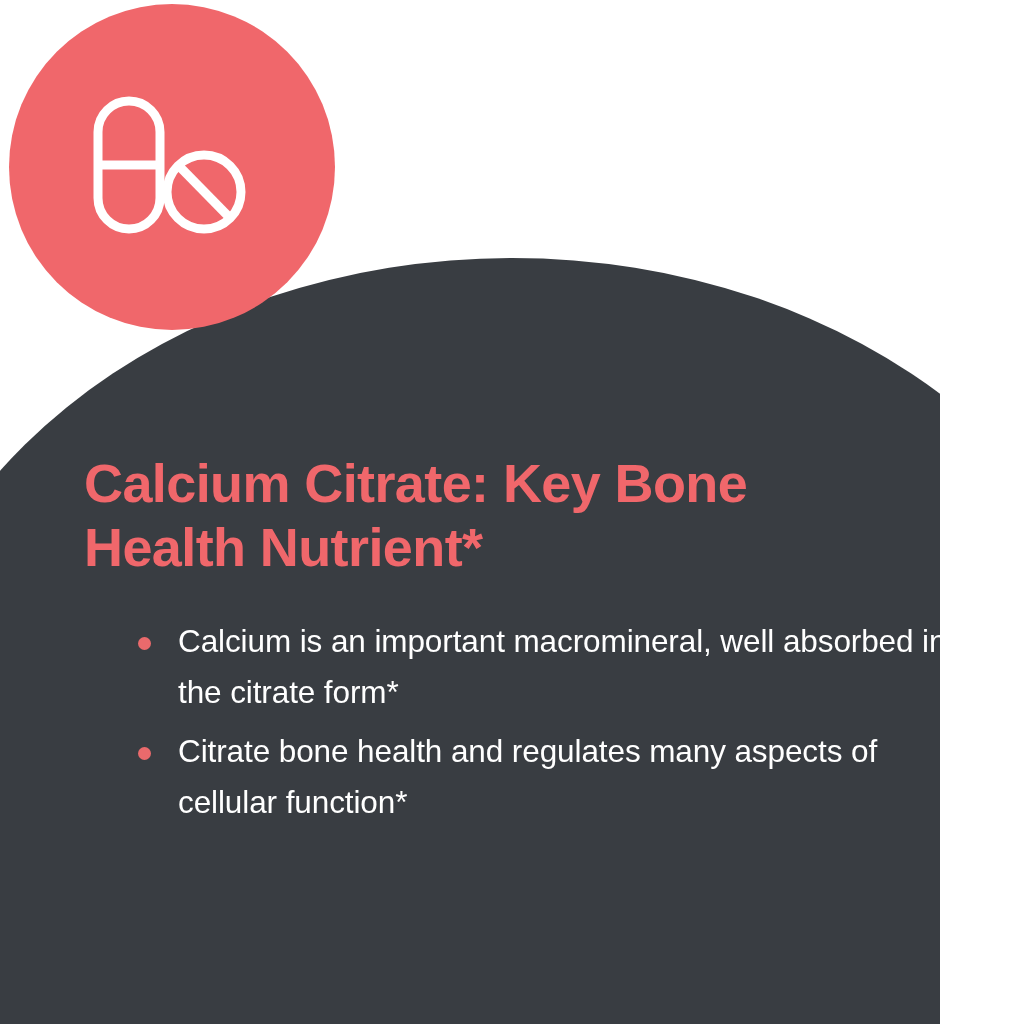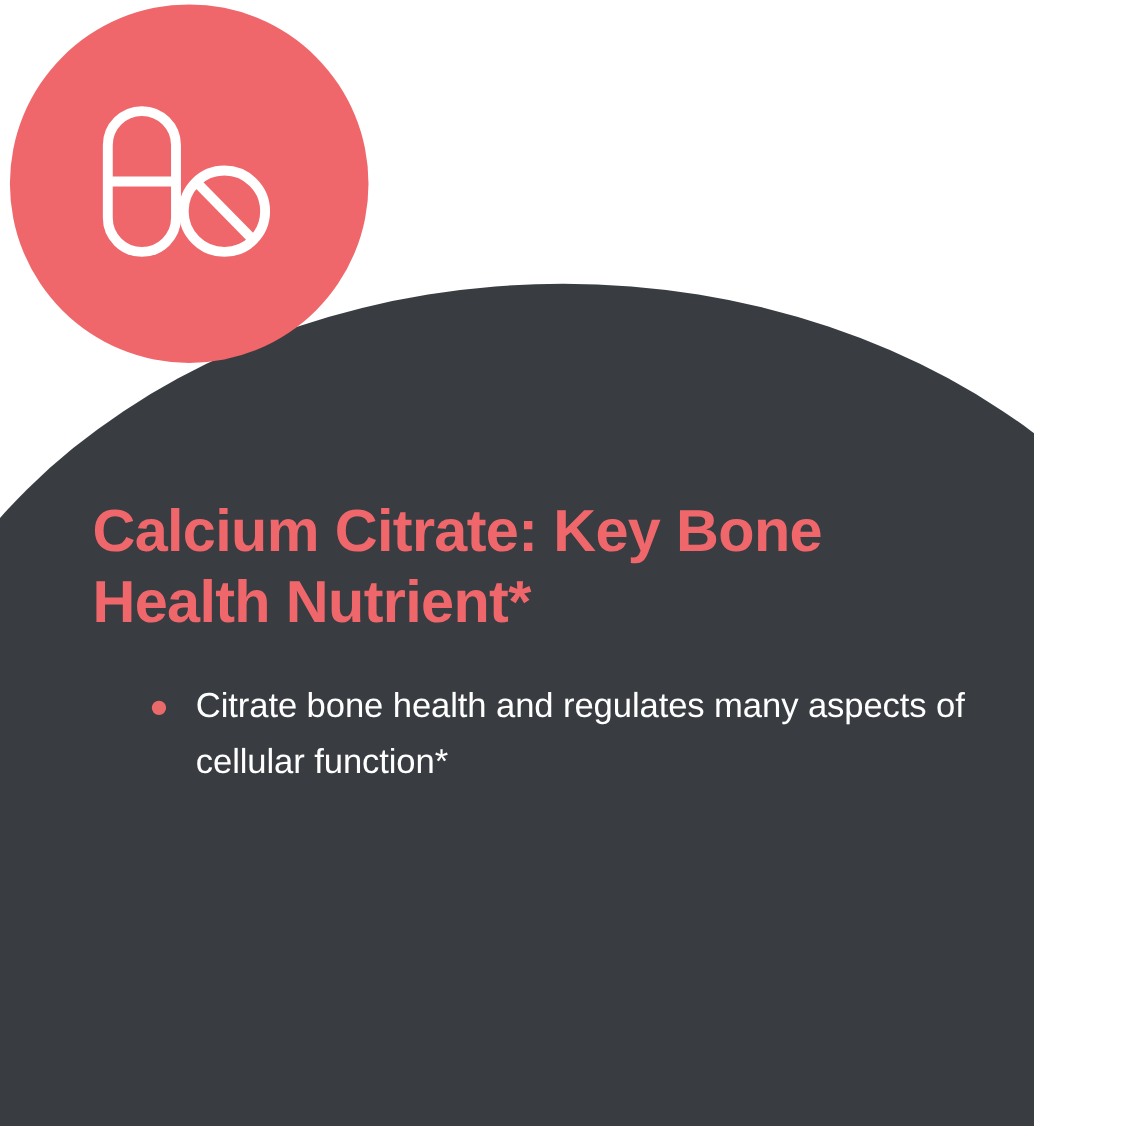--- a/index.html
+++ b/index.html
@@ -122,18 +122,22 @@
   </div>
 
   <div class="content">
 
     <h1 class="title">Calcium Citrate: Key Bone
 Health Nutrient*</h1>
 
     <ul class="bullets">
       <li class="bullet">
         <span class="dot"></span>
+        <span>Calcium is an important macromineral, well absorbed in the citrate form*</span>
+      </li>
+      <li class="bullet">
+        <span class="dot"></span>
         <span>Citrate bone health and regulates many aspects of cellular function*</span>
       </li>
     </ul>
 
   </div>
 </div>
 
 </body></html>

